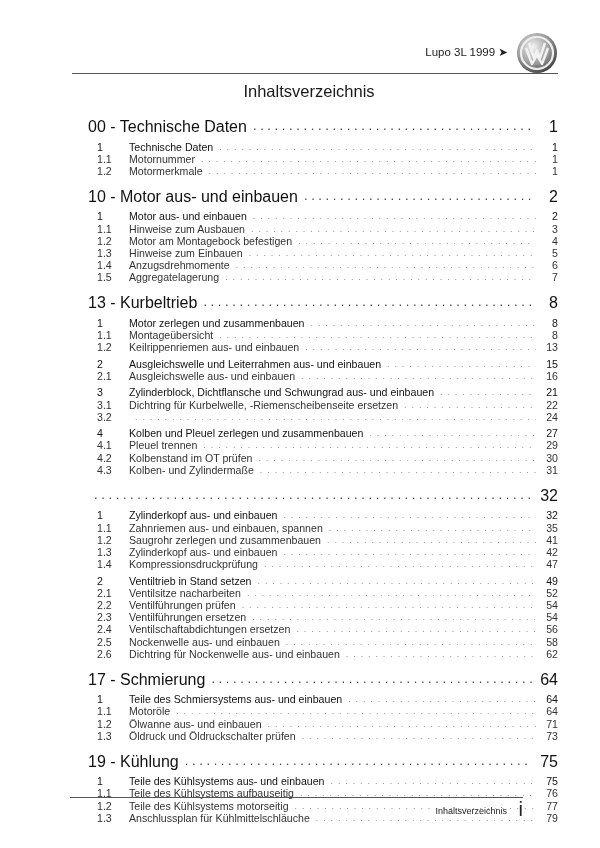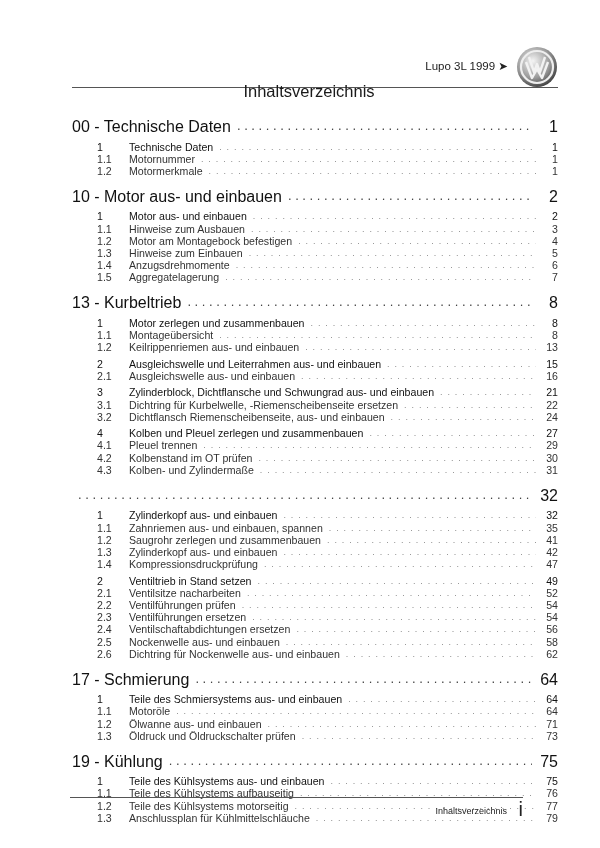--- a/index.html
+++ b/index.html
@@ -1,30 +1,30 @@
 <!DOCTYPE html>
 <html><head>
 <meta charset="utf-8">
 <style>
   html, body { margin:0; padding:0; background:#ffffff; }
   body { width:600px; height:848px; position:relative; overflow:hidden;
          font-family:"Liberation Sans", sans-serif; color:#1a1a1a; }
 
-  .header { position:absolute; left:72px; top:16px; width:486px; height:74px;text-align:center; }
+  .header { position:absolute; left:72px; top:2px; width:486px; height:74px;text-align:center; }
   .hdr-model { position:absolute; right:50px; top:43px; font-size:11.5px; color:#222; white-space:nowrap; }
   .hdr-subtitle { position:absolute; right:50px; top:57px; font-size:11.5px; color:#222; white-space:nowrap; }
   .hdr-line { position:absolute; left:0; right:0; top:71px; height:0; border-top:1.5px solid #555; }
   .vw-logo { position:absolute; right:0; top:30px; width:42px; height:42px; }
 
   .page-title { position:absolute; left:0; width:600px; top:82px; text-align:center;
                 font-size:16.5px; color:#1a1a1a; padding-left:18px; box-sizing:border-box; }
 
   .toc { position:absolute; left:72px; top:114px; width:486px; }
   .chapter { margin:0; }
-  .ch-row { display:flex; align-items:flex-end; height:22px; font-size:16px; color:#111; }
+  .ch-row { display:flex; align-items:flex-end; height:22px; font-size:16px; color:#111;margin-left:16px; }
   .ch-row .title { white-space:nowrap; }
   .dots { flex:1; overflow:hidden; white-space:nowrap; margin:0 8px 0 6px; letter-spacing:0; color:#444; }
   .ch-row .dots { font-size:13px; line-height:16px; margin-bottom:2px; }
   .ch-row .page { min-width:16px; text-align:right; }
 
   .group { margin-top:3px; }
   .row { display:flex; align-items:flex-end; height:12.2px; font-size:10.6px; color:#333; }
   .row.lvl1 { color:#111; height:13.5px; }
   .row .num { width:32px; padding-left:25px; flex:none; }
   .row .title { white-space:nowrap; }
@@ -182,21 +182,20 @@
           <span class="page">21</span>
         </div>
         <div class="row">
           <span class="num">3.1</span>
           <span class="title">Dichtring für Kurbelwelle, -Riemenscheibenseite ersetzen</span>
           <span class="dots"> . . . . . . . . . . . . . . . . . . . . . . . . . . . . . . . . . . . . . . . . . . . . . . . . . . . . . . . . . . . . . . . . . . . . . . . . . . . . . . . . . . . . . . .</span>
           <span class="page">22</span>
         </div>
         <div class="row">
           <span class="num">3.2</span>
-          <span class="title">Dichtflansch Riemenscheibenseite, aus- und einbauen</span>
           <span class="dots"> . . . . . . . . . . . . . . . . . . . . . . . . . . . . . . . . . . . . . . . . . . . . . . . . . . . . . . . . . . . . . . . . . . . . . . . . . . . . . . . . . . . . . . .</span>
           <span class="page">24</span>
         </div>
       </div>
       <div class="group">
         <div class="row lvl1">
           <span class="num">4</span>
           <span class="title">Kolben und Pleuel zerlegen und zusammenbauen</span>
           <span class="dots"> . . . . . . . . . . . . . . . . . . . . . . . . . . . . . . . . . . . . . . . . . . . . . . . . . . . . . . . . . . . . . . . . . . . . . . . . . . . . . . . . . . . . . . .</span>
           <span class="page">27</span>

